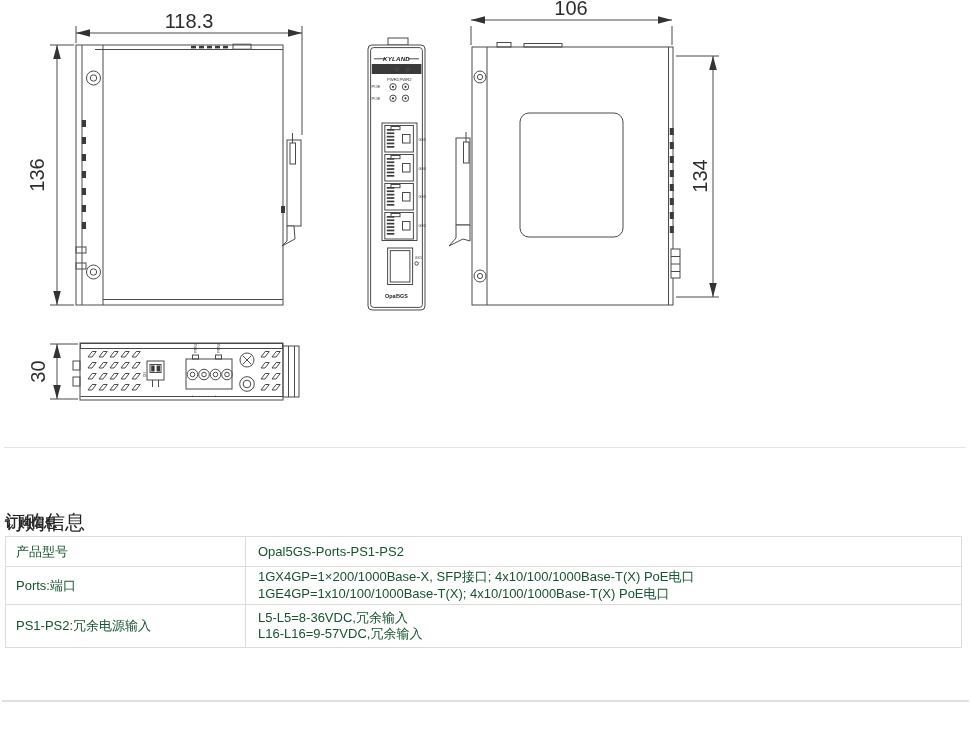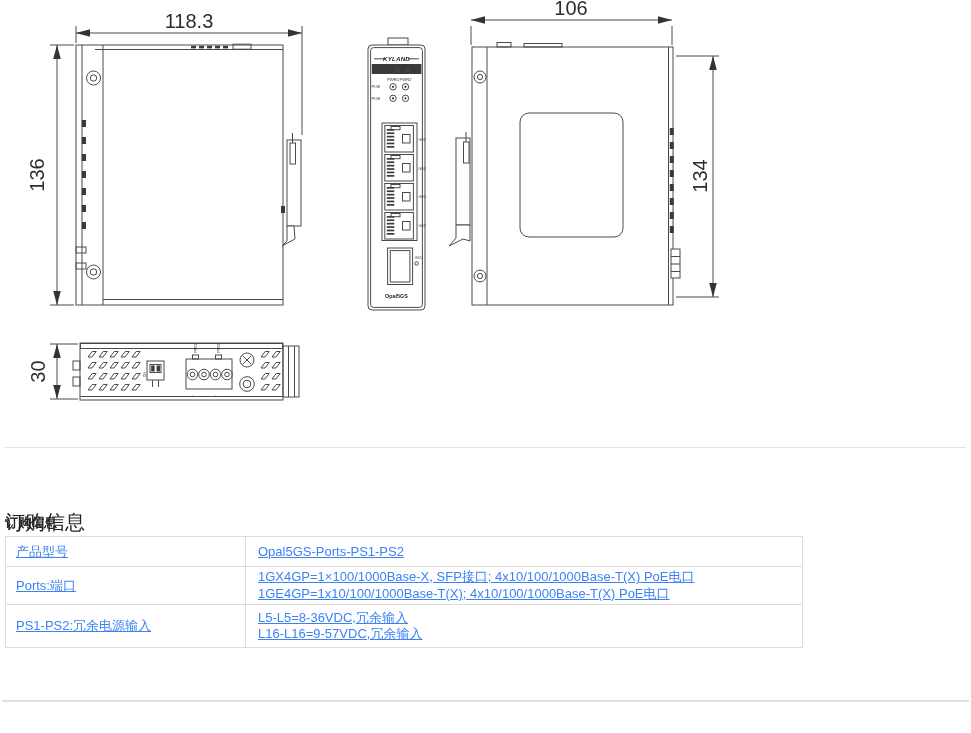--- a/index.html
+++ b/index.html
@@ -22,22 +22,22 @@
   .arr{fill:#333;stroke:none;}
   .fillDark{fill:#3a3a3a;stroke:none;}
   .fillWhite{fill:#ffffff;}
   
   .hr{position:absolute;left:4px;width:962px;height:0;border-top:1px solid #e4e4e4;}
   #divider-top{top:447px;}
   #divider-bottom{top:700px;border-top:2px solid #e0e0e0;width:967px;left:2px;}
   #section-title{position:absolute;left:5px;top:477px;font-size:20px;font-weight:400;color:#222;margin-top:32px;}
   #subsection-title{position:absolute;left:5px;top:514px;font-size:13px;font-weight:bold;color:#262626;}
   #order-table{
-    position:absolute;left:5px;top:536px;width:798px;
-    border-collapse:collapse;table-layout:fixed;font-size:13px;color:#3b82f6;text-decoration:underline;
+    position:absolute;left:5px;top:536px;width:957px;
+    border-collapse:collapse;table-layout:fixed;font-size:13px;color:#14532d;
   }
   #order-table td{border:1px solid #dcdcdc;vertical-align:middle;padding:0 8px 0 10px;}
   #order-table td.val{padding-left:12px;}
   #order-table .vline{line-height:16.5px;}
   .r1{height:30px;} .r2{height:28px;} .r3{height:38px;} .r4{height:43px;}
 </style>
 </head>
 <body>
 
 <svg id="drawings" width="971" height="452" viewBox="0 0 971 452" xmlns="http://www.w3.org/2000/svg">
@@ -354,21 +354,21 @@
       <col>
     </colgroup>
   <tbody>
     <tr class="r1">
       <td>产品型号</td>
       <td class="val">Opal5GS-Ports-PS1-PS2</td>
     </tr>
     <tr class="r3">
       <td>Ports:端口</td>
       <td class="val">
-        <div class="vline">1GX4GP=1×100/1000Base-X, SFP接口; 4x10/100/1000Base-T(X) PoE电口</div>
+        <div class="vline">1GX4GP=1×200/1000Base-X, SFP接口; 4x10/100/1000Base-T(X) PoE电口</div>
         <div class="vline">1GE4GP=1x10/100/1000Base-T(X); 4x10/100/1000Base-T(X) PoE电口</div>
       </td>
     </tr>
     <tr class="r4">
       <td>PS1-PS2:冗余电源输入</td>
       <td class="val">
         <div class="vline">L5-L5=8-36VDC,冗余输入</div>
         <div class="vline">L16-L16=9-57VDC,冗余输入</div>
       </td>
     </tr>

